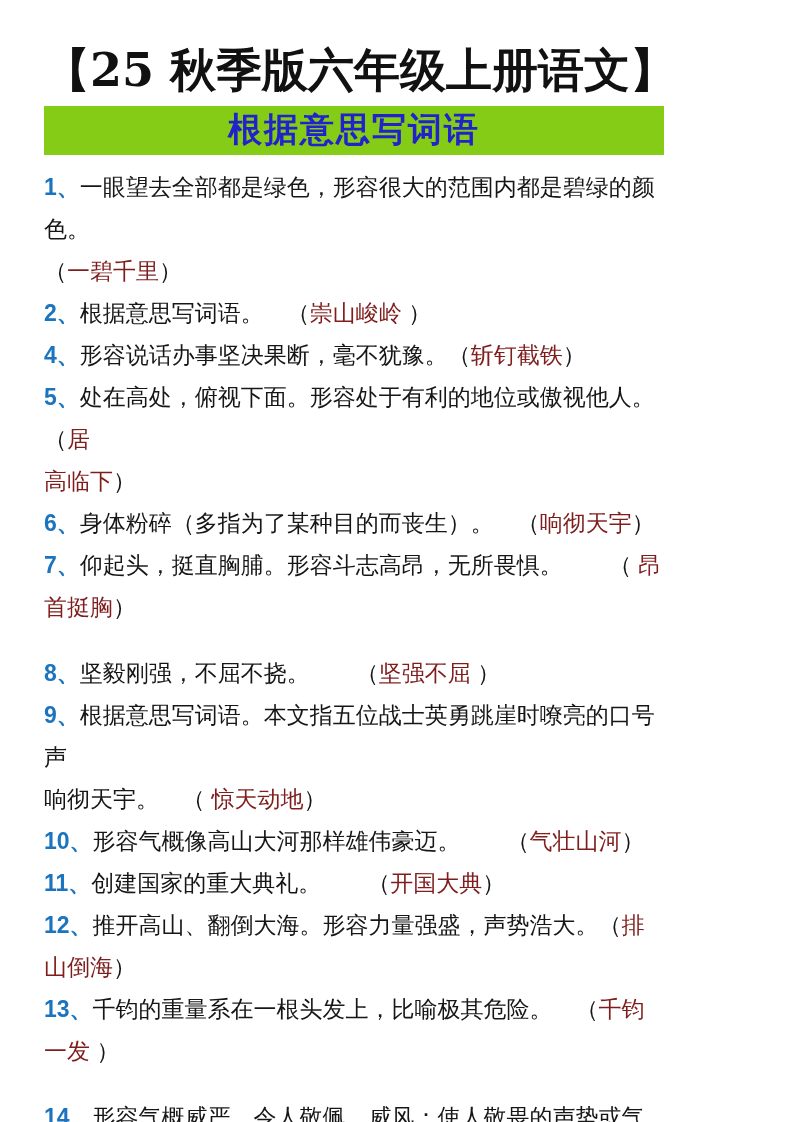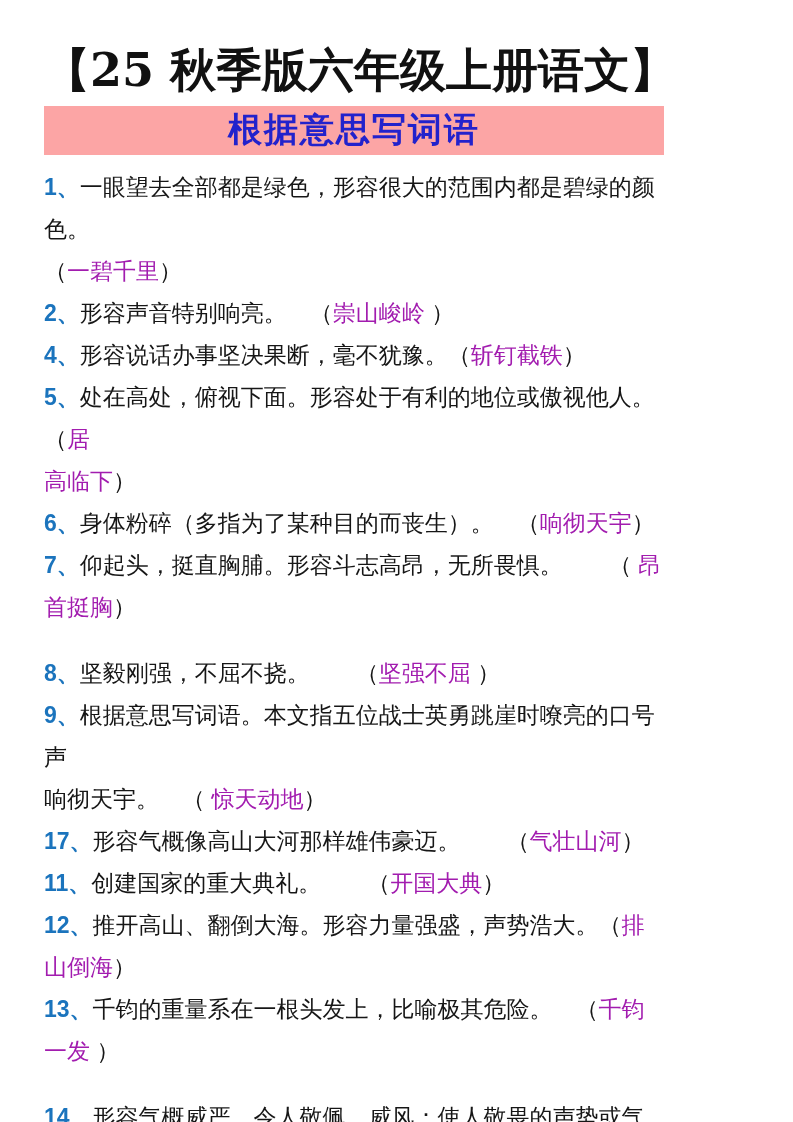--- a/index.html
+++ b/index.html
@@ -22,21 +22,21 @@
     font-family: "DejaVu Serif", serif;
     font-weight: bold;
     font-size: 46px;
     line-height: 1.15;
     color: #111111;
     text-align: center;
     letter-spacing: 0px;
     white-space: nowrap;
   }
   .banner {
-    background: #fca5a5;
+    background: #84cc16;
     text-align: center;
     padding: 5px 0 7px 0;
   }
   .subtitle {
     font-family: "DejaVu Serif", serif;
     font-weight: bold;
     font-size: 34px;
     line-height: 1.1;
     color: #2222cc;
     letter-spacing: 2px;
@@ -56,41 +56,41 @@
     margin-top: 24px;
   }
   .seg-num {
     color: #1b74bd;
     font-weight: bold;
   }
   .seg-body {
     color: #161616;
   }
   .seg-ans {
-    color: #a21caf;
+    color: #7f1d1d;
   }
 </style>
 </head>
 <body>
 
 <div class="page">
   <h1 class="title">【25 秋季版六年级上册语文】</h1>
 
   <div class="banner">
     <span class="subtitle">根据意思写词语</span>
   </div>
 
   <div class="list">
       <p class="item"><span class="seg-num">1、</span><span class="seg-body">一眼望去全部都是绿色，形容很大的范围内都是碧绿的颜色。</span><br><span class="seg-body">（</span><span class="seg-ans">一碧千里</span><span class="seg-body">）</span></p>
-      <p class="item"><span class="seg-num">2、</span><span class="seg-body">形容声音特别响亮。　（</span><span class="seg-ans">崇山峻岭</span><span class="seg-body"> ）</span></p>
+      <p class="item"><span class="seg-num">2、</span><span class="seg-body">根据意思写词语。　（</span><span class="seg-ans">崇山峻岭</span><span class="seg-body"> ）</span></p>
       <p class="item"><span class="seg-num">4、</span><span class="seg-body">形容说话办事坚决果断，毫不犹豫。（</span><span class="seg-ans">斩钉截铁</span><span class="seg-body">）</span></p>
       <p class="item"><span class="seg-num">5、</span><span class="seg-body">处在高处，俯视下面。形容处于有利的地位或傲视他人。　（</span><span class="seg-ans">居</span><br><span class="seg-ans">高临下</span><span class="seg-body">）</span></p>
       <p class="item"><span class="seg-num">6、</span><span class="seg-body">身体粉碎（多指为了某种目的而丧生）。　（</span><span class="seg-ans">响彻天宇</span><span class="seg-body">）</span></p>
       <p class="item"><span class="seg-num">7、</span><span class="seg-body">仰起头，挺直胸脯。形容斗志高昂，无所畏惧。　　（ </span><span class="seg-ans">昂首挺胸</span><span class="seg-body">）</span></p>
       <p class="item gap"><span class="seg-num">8、</span><span class="seg-body">坚毅刚强，不屈不挠。　　（</span><span class="seg-ans">坚强不屈</span><span class="seg-body"> ）</span></p>
       <p class="item"><span class="seg-num">9、</span><span class="seg-body">根据意思写词语。本文指五位战士英勇跳崖时嘹亮的口号声</span><br><span class="seg-body">响彻天宇。　（ </span><span class="seg-ans">惊天动地</span><span class="seg-body">）</span></p>
-      <p class="item"><span class="seg-num">17、</span><span class="seg-body">形容气概像高山大河那样雄伟豪迈。　　（</span><span class="seg-ans">气壮山河</span><span class="seg-body">）</span></p>
+      <p class="item"><span class="seg-num">10、</span><span class="seg-body">形容气概像高山大河那样雄伟豪迈。　　（</span><span class="seg-ans">气壮山河</span><span class="seg-body">）</span></p>
       <p class="item"><span class="seg-num">11、</span><span class="seg-body">创建国家的重大典礼。　　（</span><span class="seg-ans">开国大典</span><span class="seg-body">）</span></p>
       <p class="item"><span class="seg-num">12、</span><span class="seg-body">推开高山、翻倒大海。形容力量强盛，声势浩大。（</span><span class="seg-ans">排山倒海</span><span class="seg-body">）</span></p>
       <p class="item"><span class="seg-num">13、</span><span class="seg-body">千钧的重量系在一根头发上，比喻极其危险。　（</span><span class="seg-ans">千钧一发</span><span class="seg-body"> ）</span></p>
       <p class="item gap"><span class="seg-num">14、</span><span class="seg-body">形容气概威严，令人敬佩。威风：使人敬畏的声势或气派。</span><br><span class="seg-body">（</span><span class="seg-ans">威风凛凛</span><span class="seg-body">）</span></p>
     </div>
 </div>
 
 </body></html>

